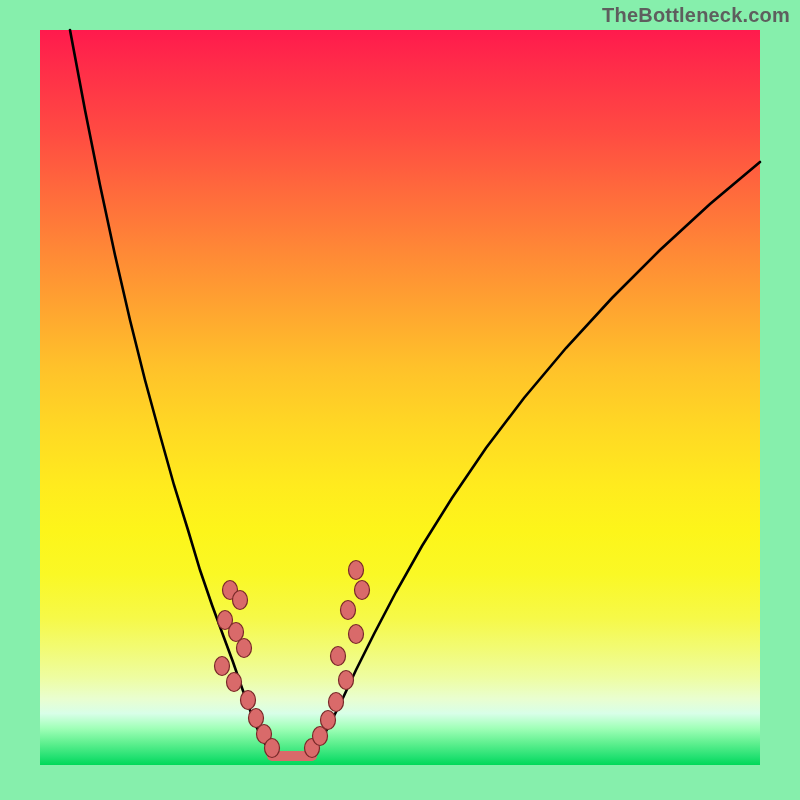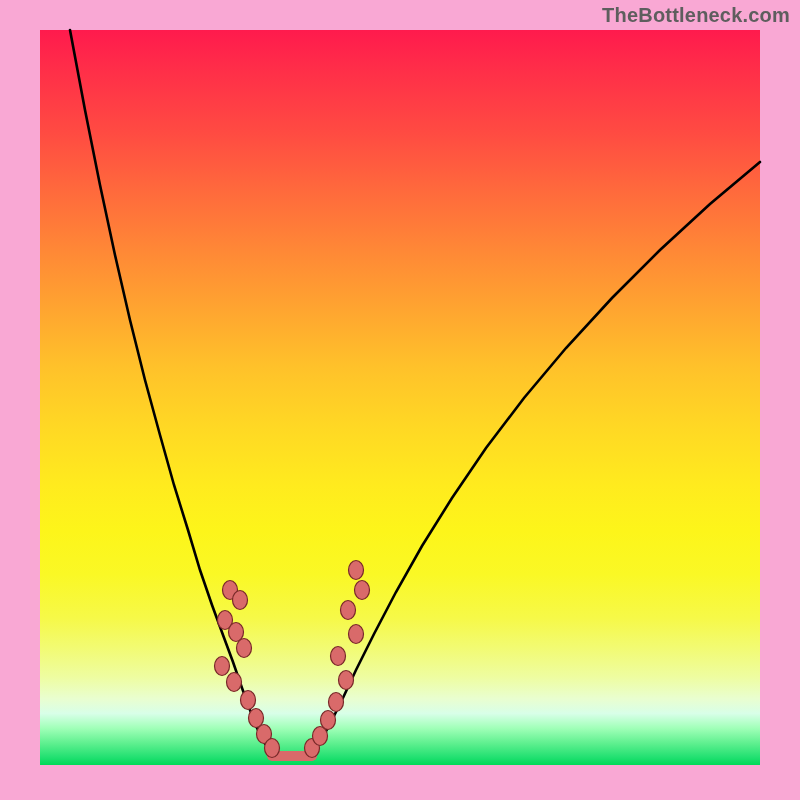--- a/index.html
+++ b/index.html
@@ -7,21 +7,21 @@
     padding: 0;
     width: 800px;
     height: 800px;
     background: #000;
     overflow: hidden;
   }
   .container {
     position: relative;
     width: 800px;
     height: 800px;
-    background: #f9a8d4;
+    background: #86efac;
   }
   .plot-area {
     position: absolute;
     left: 40px;
     top: 30px;
     width: 720px;
     height: 735px;
     background: linear-gradient(to bottom,
       #ff1a4d 0%,
       #ff3048 6%,

